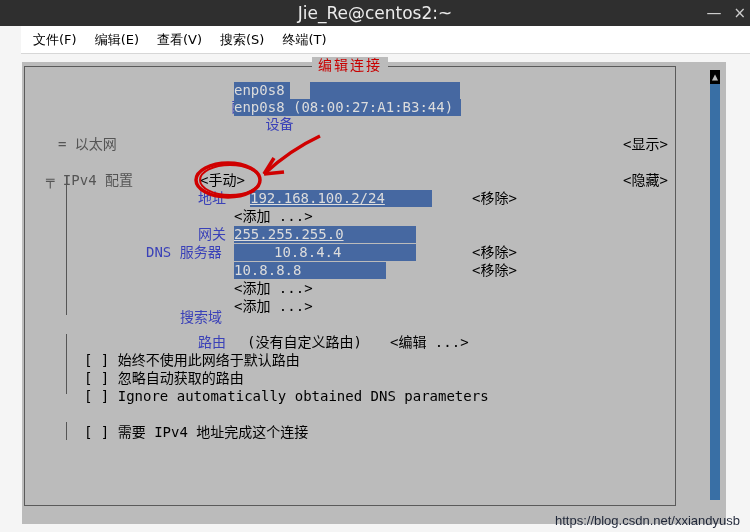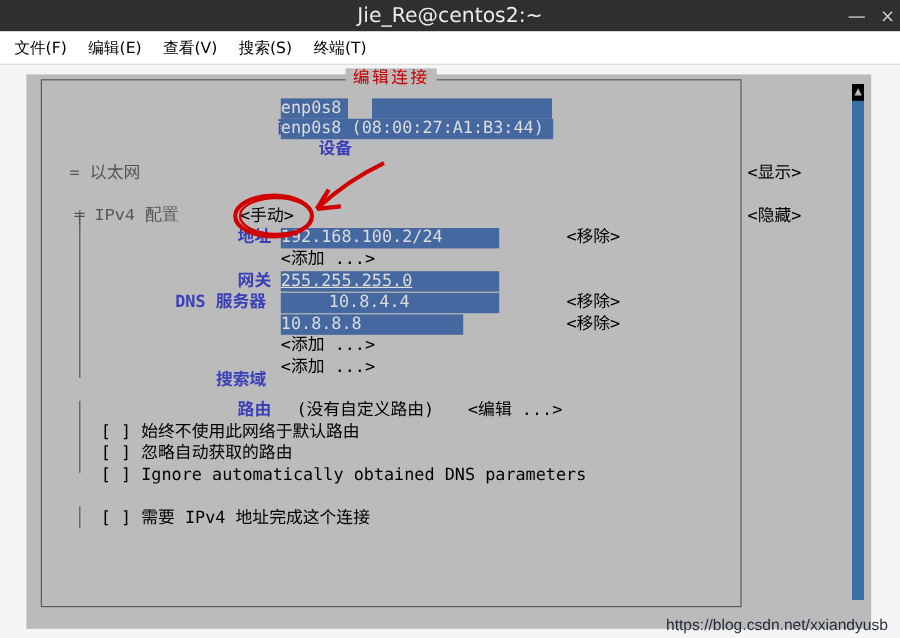--- a/index.html
+++ b/index.html
@@ -1,30 +1,30 @@
 <!DOCTYPE html>
 <html><head>
 <meta charset="utf-8">
 <style>
   * { margin: 0; padding: 0; box-sizing: border-box; }
   html, body { width: 750px; height: 532px; font-family: "DejaVu Sans", sans-serif; font-size: 13px; background: #f5f5f5; overflow: hidden; }
   .titlebar { height: 26px; background: #2f2f2f; color: #ececec; display: flex; align-items: center; justify-content: center; position: relative; }
   .title-text { font-size: 17px; }
   .win-controls { position: absolute; right: 4px; top: 0; height: 100%; display: flex; align-items: center; gap: 12px; color: #ccc; font-size: 15px; }
-  .menubar { height: 28px; background: #fff; border-bottom: 1px solid #d7d7d7; display: flex; align-items: center; padding: 0 4px; gap: 2px; }
+  .menubar { height: 28px; background: #fff; border-bottom: 1px solid #d7d7d7; display: flex; align-items: center; padding: 0 4px; gap: 2px; margin-left: 21px; }
   .menubar span { padding: 4px 8px; font-size: 13px; color: #000; }
   .terminal-area { position: relative; width: 750px; height: 478px; }
   .term { position: absolute; left: 22px; top: 8px; width: 704px; height: 462px; background: #bbbbbb; font-family: "DejaVu Sans Mono","Noto Sans Mono CJK SC",monospace; font-size: 14px; line-height: 17px; color: #000; }
-  .frame { position: absolute; left: 12px; top: 4px; width: 584px; height: 440px; border: 1px solid #5a5a5a; }
+  .frame { position: absolute; left: 2px; top: 4px; width: 652px; height: 440px; border: 1px solid #5a5a5a; }
   .frame-title { position: absolute; top: -10px; left: 50%; transform: translateX(-50%); background: #bbbbbb; color: #c80000; padding: 0 6px; font-weight: normal; letter-spacing: 2px; }
   .scroll-track { position: absolute; right: 6px; top: 8px; width: 10px; height: 430px; background: #396fa5; }
   .scroll-up { position: absolute; right: 6px; top: 8px; width: 10px; height: 14px; background: #000; color: #bbb; font-size: 10px; text-align: center; line-height: 14px; }
   .tgrid { position: absolute; left: 0; top: 0; }
   .row { position: absolute; height: 17px; white-space: pre; }
-  .blue { color: #3a41b8; font-weight: bold; }
+  .blue { color: #3a41b8; font-weight: normal; }
   .sel { background: #4668a1; color: #dcdcdc; }
   .grey { color: #555; }
   .watermark { position: absolute; right: 10px; bottom: 4px; color: #0f172a; font-size: 13px; opacity: 0.9; font-family: sans-serif; pointer-events: none; }
   .anno { position: absolute; pointer-events: none; }
 </style>
 </head>
 <body>
 
 <div class="titlebar">
   <span class="title-text">Jie_Re@centos2:~</span>
@@ -58,28 +58,28 @@
       <div class="row sel" style="left:288px; top:20px; width:150px;">&nbsp;</div>
 
       <div class="row" style="left:176px; top:37px;">
         <span class="blue">设备</span>
       </div>
       <div class="row sel" style="left:212px; top:37px; padding-right:8px;">enp0s8 (08:00:27:A1:B3:44)</div>
 
       <div class="row grey" style="left:36px; top:74px;">= 以太网</div>
       <div class="row" style="left:601px; top:74px;">&lt;显示&gt;</div>
 
-      <div class="row grey" style="left:40px; top:110px;font-family:Liberation Mono, monospace;">╤ IPv4 配置</div>
+      <div class="row grey" style="left:24px; top:110px;">╤ IPv4 配置</div>
       <div class="row" style="left:178px; top:110px;">&lt;手动&gt;</div>
       <div class="row" style="left:601px; top:110px;">&lt;隐藏&gt;</div>
 
       <div class="row" style="left:44px; top:113px; height:140px; border-left:1px solid #555;"></div>
 
       <div class="row blue" style="left:176px; top:128px;">地址</div>
-      <div class="row sel" style="left:212px; top:128px; width:182px;">192.168.100.2/24</div>
+      <div class="row sel" style="left:228px; top:128px; width:182px;text-decoration:underline;">192.168.100.2/24</div>
       <div class="row" style="left:450px; top:128px;">&lt;移除&gt;</div>
       <div class="row" style="left:212px; top:146px;">&lt;添加 ...&gt;</div>
 
       <div class="row blue" style="left:176px; top:164px;">网关</div>
       <div class="row sel" style="left:212px; top:164px; width:182px;text-decoration:underline;">255.255.255.0</div>
 
       <div class="row blue" style="left:124px; top:182px;">DNS 服务器</div>
       <div class="row sel" style="left:212px; top:182px; width:182px;padding-left:40px;">10.8.4.4</div>
       <div class="row" style="left:450px; top:182px;">&lt;移除&gt;</div>
       <div class="row sel" style="left:212px; top:200px; width:152px;">10.8.8.8</div>

